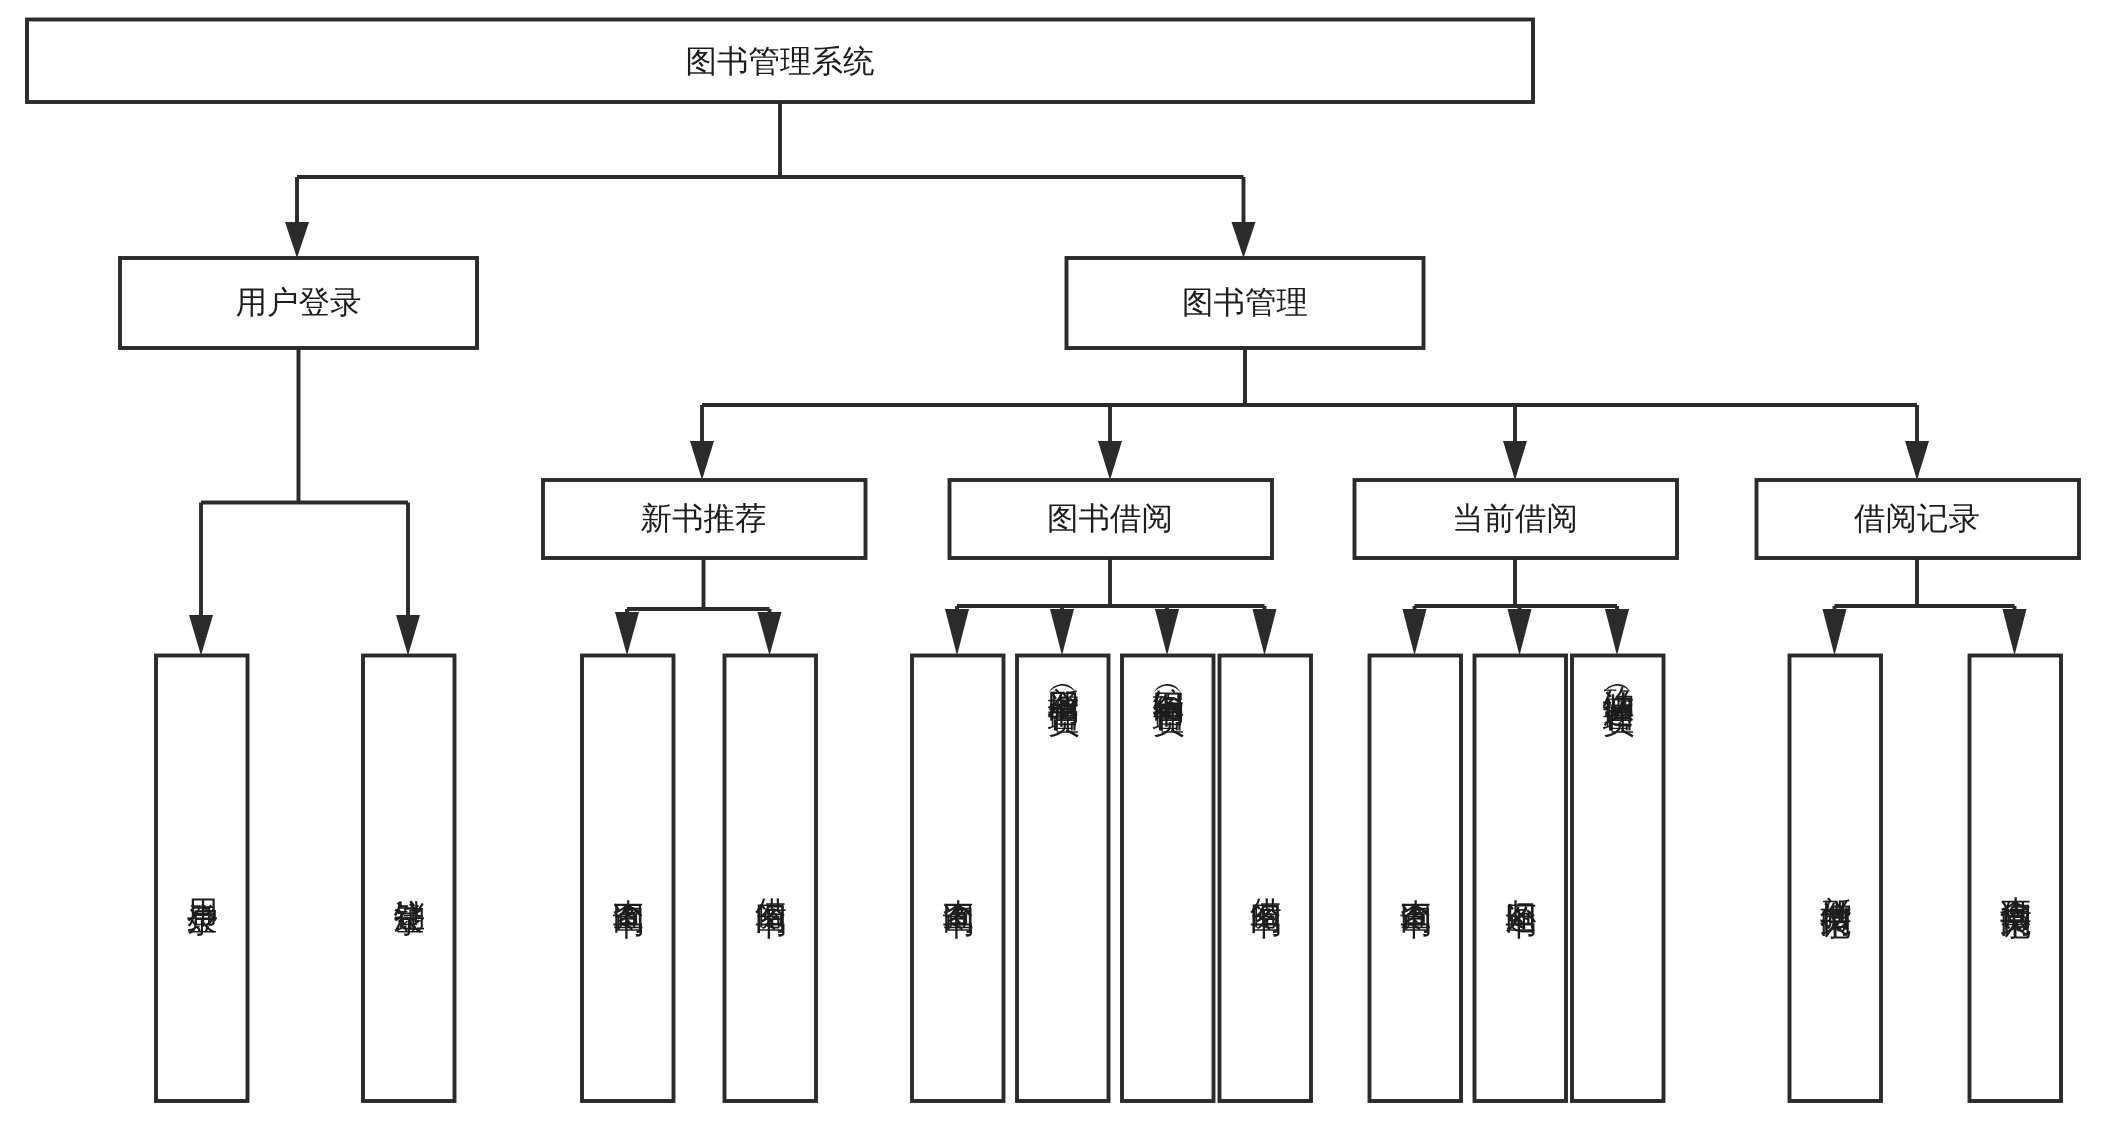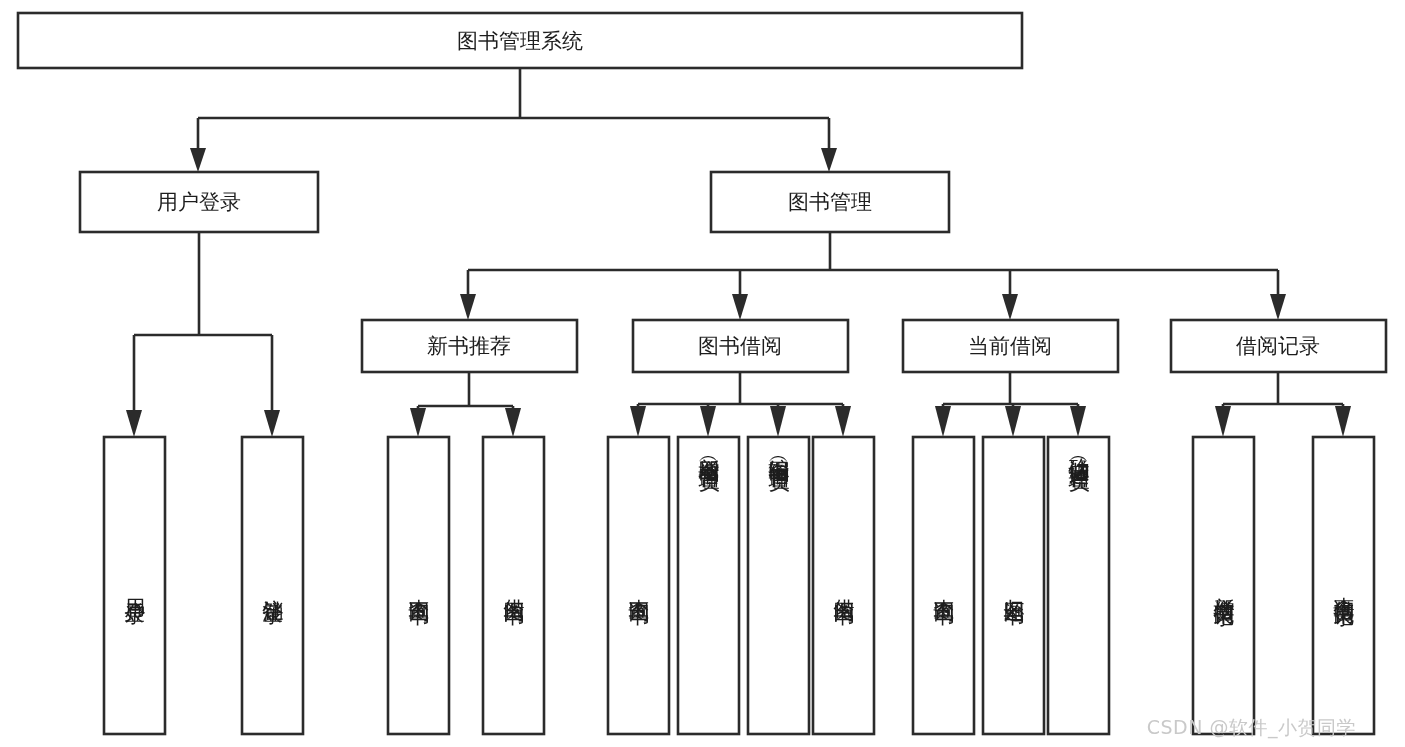--- a/index.html
+++ b/index.html
@@ -12,21 +12,20 @@
     width: 1405px;
     height: 747px;
     overflow: hidden;
     font-family: "DejaVu Sans", "Liberation Sans", sans-serif;
   }
   #diagram-root {
     position: relative;
     width: 1325px;
     height: 747px;
     background: #ffffff;
-    padding-left: 39px;
   }
   svg.diagram-svg {
     position: absolute;
     left: 0;
     top: 0;
     width: 1405px;
     height: 747px;
   }
   .node-rect {
     fill: #ffffff;
@@ -243,14 +242,13 @@
   <div class="vlabel-wrap" style="left:1048px; top:441px; width:61px; height:293px; align-items:flex-start;">
     <span class="vlabel-text">确认归还（管理员）</span>
   </div>
   <div class="vlabel-wrap" style="left:1193px; top:437px; width:61px; height:297px;">
     <span class="vlabel-text">新增借阅记录</span>
   </div>
   <div class="vlabel-wrap" style="left:1313px; top:437px; width:61px; height:297px;">
     <span class="vlabel-text">查询借阅记录</span>
   </div>
 
-  <div class="watermark">CSDN @软件_小贺同学</div>
 </div>
 
 </body></html>

